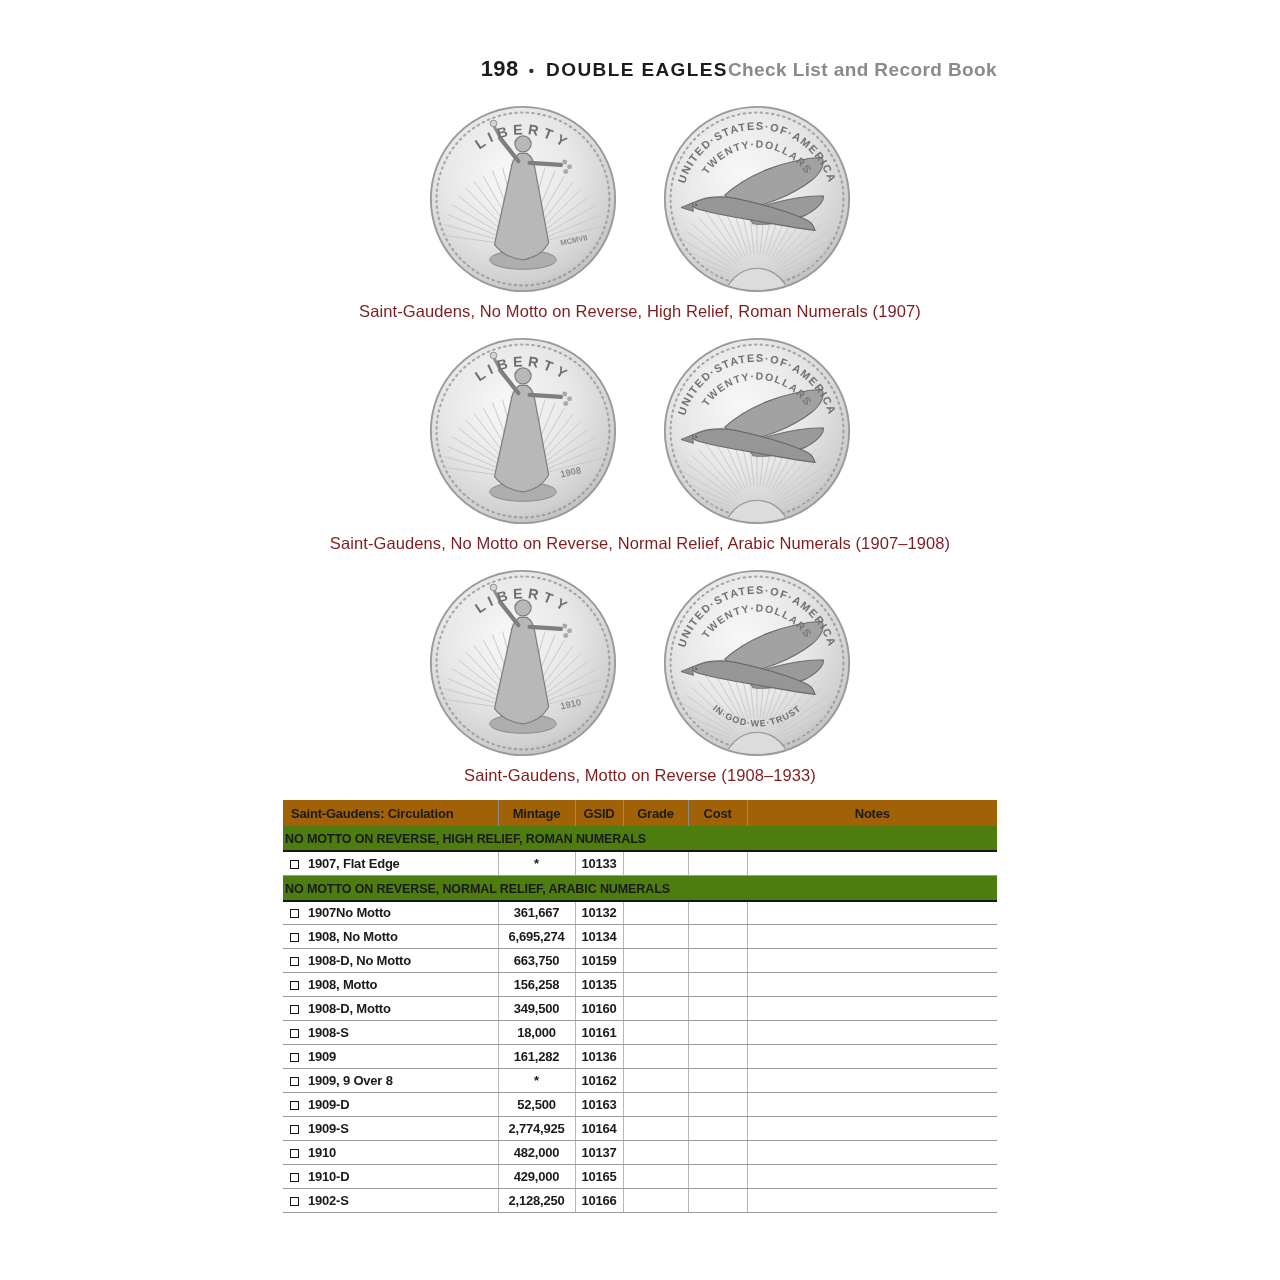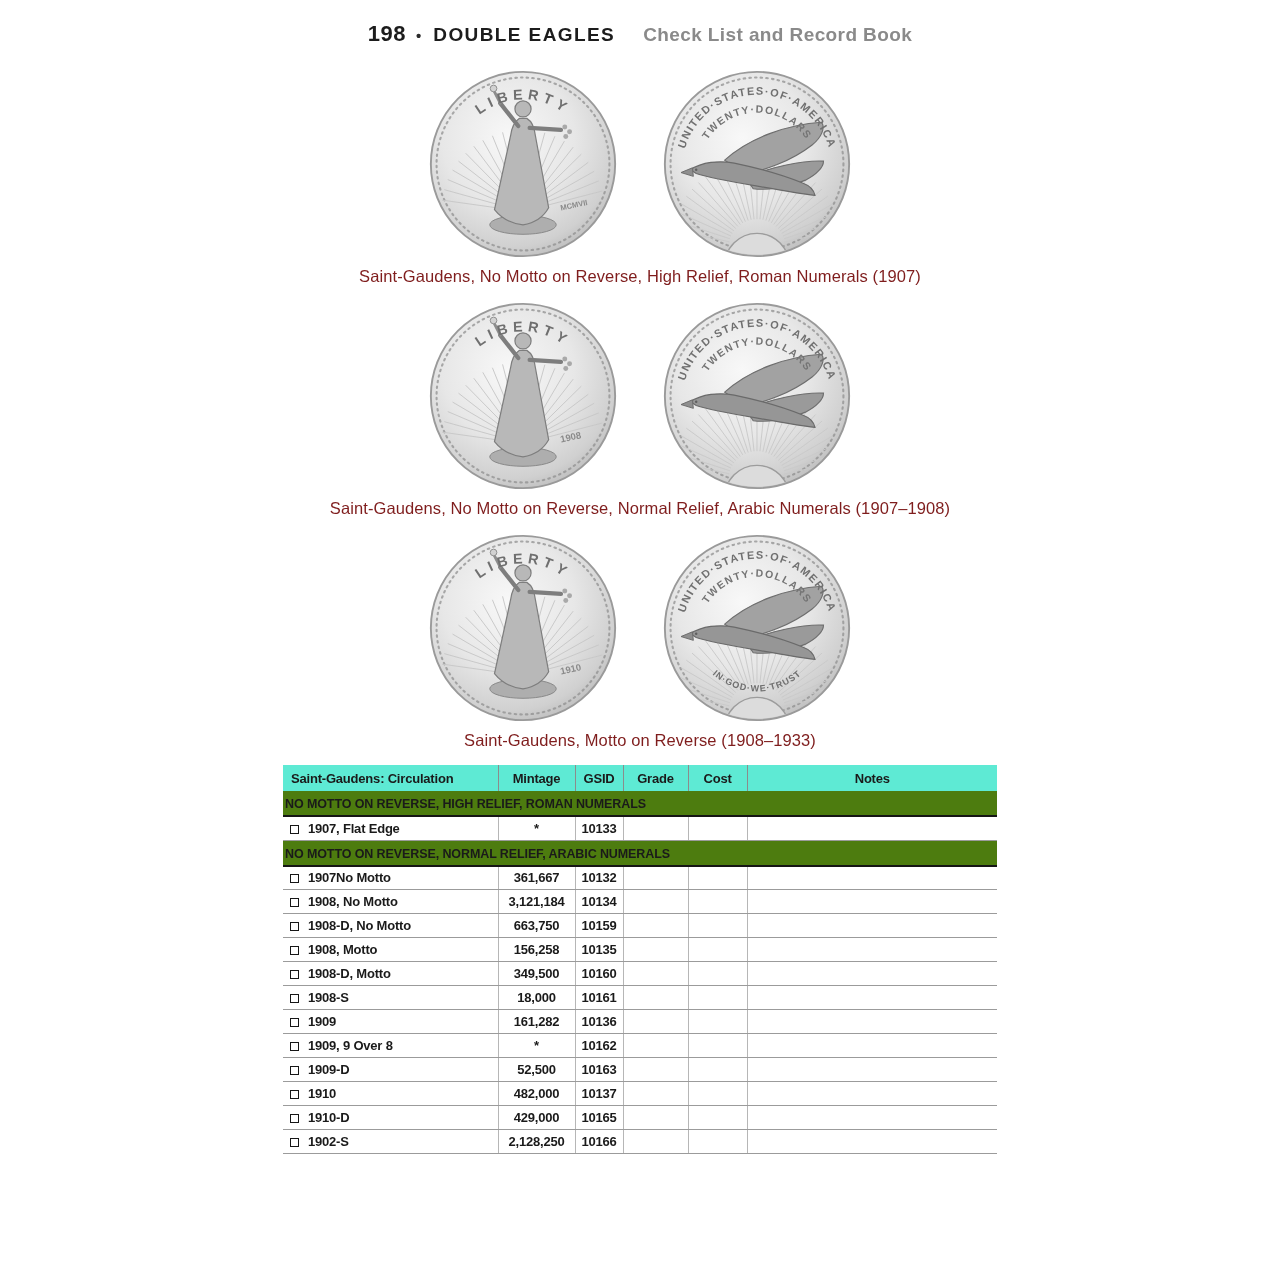--- a/index.html
+++ b/index.html
@@ -1,39 +1,39 @@
 <!DOCTYPE html>
 <html><head>
 <meta charset="utf-8">
 <style>
   * { margin:0; padding:0; box-sizing:border-box; }
   html,body { width:1280px; height:1280px; background:#ffffff; font-family:"Liberation Sans", sans-serif; }
   .page { position:relative; width:1280px; height:1280px; background:#ffffff; overflow:hidden; }
   .content { position:absolute; left:283px; top:0; width:714px; }
 
   
-  .page-header { display:flex; justify-content:center; align-items:baseline; padding-top:21px; }
+  .page-header { display:flex; justify-content:flex-end; align-items:baseline; padding-top:56px; }
   .ph-left { color:#1c1c1c; font-weight:bold; white-space:nowrap; }
   .ph-num { font-size:22px; letter-spacing:0.5px; }
   .ph-bullet { font-size:15px; margin:0 12px 0 10px; color:#2a2a2a; }
   .ph-title { font-size:19px; letter-spacing:1.4px; }
-  .ph-right { font-size:19px; font-weight:bold; color:#8a8a8a; letter-spacing:0.4px;margin-left:28px; }
+  .ph-right { font-size:19px; font-weight:bold; color:#8a8a8a; letter-spacing:0.4px; }
 
   
   .figures { margin-top:22px; }
   .figure { text-align:center; margin-bottom:15px; }
   .coin-pair { display:flex; justify-content:center; gap:44px; }
   .coin { width:190px; height:190px; }
   .coin svg { width:100%; height:100%; display:block; }
   .caption { font-size:16.5px; color:#7f1d1d; margin-top:8px; letter-spacing:0.1px; }
 
   
   .table-wrap { margin-top:13px; }
   table { border-collapse:collapse; width:714px; table-layout:fixed; color:#1a1a1a; }
-  thead th { background:#5eead4; font-size:13px; font-weight:bold; letter-spacing:-0.2px;
+  thead th { background:#a16207; font-size:13px; font-weight:bold; letter-spacing:-0.2px;
              height:26px; padding:0 8px; border-right:1.5px solid #8c8c8c; text-align:center; }
   thead th.first { text-align:left; }
   thead th.last { border-right:none; }
   td.section { font-size:12.5px; font-weight:bold; letter-spacing:-0.1px;
                padding:6px 2px 4px 2px; border-bottom:2.5px solid #151515; background:#4d7c0f; }
   tr.item td { height:24px; font-size:13px; font-weight:bold; letter-spacing:-0.2px;
                border-bottom:1px solid #9b9b9b; border-right:1px solid #b6b6b6; background:#ffffff; }
   tr.item td:last-child { border-right:none; }
   td.name { text-align:left; padding-left:7px; white-space:nowrap; }
   td.num { text-align:center; }
@@ -455,21 +455,21 @@
             <tr class="item">
               <td class="name"><span class="cb"></span><span>1907No Motto</span></td>
               <td class="num">361,667</td>
               <td class="num">10132</td>
               <td class="num"></td>
               <td class="num"></td>
               <td class="num"></td>
             </tr>
             <tr class="item">
               <td class="name"><span class="cb"></span><span>1908, No Motto</span></td>
-              <td class="num">3,121,184</td>
+              <td class="num">6,695,274</td>
               <td class="num">10134</td>
               <td class="num"></td>
               <td class="num"></td>
               <td class="num"></td>
             </tr>
             <tr class="item">
               <td class="name"><span class="cb"></span><span>1908-D, No Motto</span></td>
               <td class="num">663,750</td>
               <td class="num">10159</td>
               <td class="num"></td>
@@ -518,20 +518,28 @@
             </tr>
             <tr class="item">
               <td class="name"><span class="cb"></span><span>1909-D</span></td>
               <td class="num">52,500</td>
               <td class="num">10163</td>
               <td class="num"></td>
               <td class="num"></td>
               <td class="num"></td>
             </tr>
             <tr class="item">
+              <td class="name"><span class="cb"></span><span>1909-S</span></td>
+              <td class="num">2,774,925</td>
+              <td class="num">10164</td>
+              <td class="num"></td>
+              <td class="num"></td>
+              <td class="num"></td>
+            </tr>
+            <tr class="item">
               <td class="name"><span class="cb"></span><span>1910</span></td>
               <td class="num">482,000</td>
               <td class="num">10137</td>
               <td class="num"></td>
               <td class="num"></td>
               <td class="num"></td>
             </tr>
             <tr class="item">
               <td class="name"><span class="cb"></span><span>1910-D</span></td>
               <td class="num">429,000</td>

